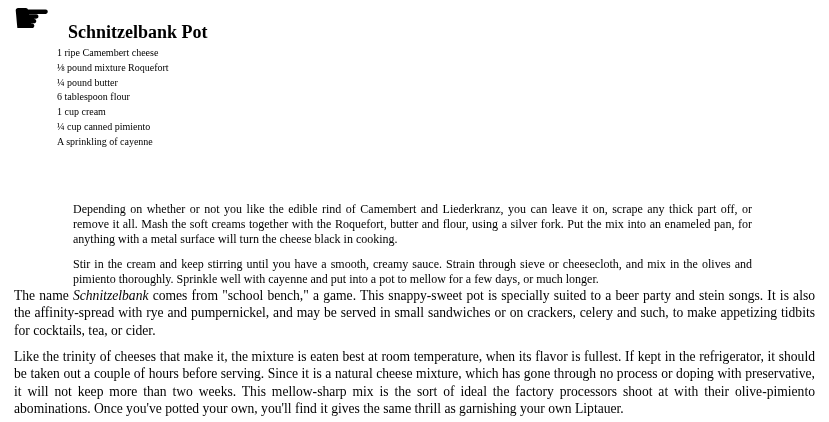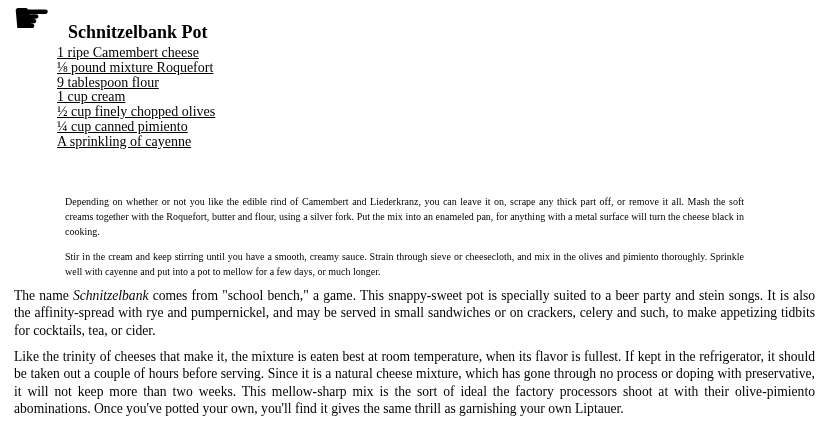--- a/index.html
+++ b/index.html
@@ -33,31 +33,30 @@
     top: 20px;
     margin: 0;
     font-size: 18px;
     font-weight: bold;
     white-space: nowrap;
   }
   .ingredients {
     position: absolute;
     left: 57px;
     top: 46px;
-    font-size: 14px;
+    font-size: 10px;
     line-height: 14.8px;
     white-space: nowrap;
-    text-decoration: underline;
   }
   .step {
     position: absolute;
     left: 57px;
     width: 679px;
-    margin: 8px;
-    font-size: 10px;
+    margin: 16px;
+    font-size: 12px;
     line-height: 15px;
     text-align: justify;
   }
   .step1 { top: 186px; }
   .step2 { top: 241px; }
   .bodypara {
     position: absolute;
     left: 14px;
     width: 801px;
     margin: 0;
@@ -75,23 +74,23 @@
 <div class="page">
 
   <div class="header">
     <span class="manicule">☛</span>
     <h1 class="title">Schnitzelbank Pot</h1>
   </div>
 
   <div class="ingredients">
     <div>1 ripe Camembert cheese</div>
     <div>⅛ pound mixture Roquefort</div>
-    <div>9 tablespoon flour</div>
+    <div>¼ pound butter</div>
+    <div>6 tablespoon flour</div>
     <div>1 cup cream</div>
-    <div>½ cup finely chopped olives</div>
     <div>¼ cup canned pimiento</div>
     <div>A sprinkling of cayenne</div>
   </div>
 
   <p class="step step1">Depending on whether or not you like the edible rind of Camembert and Liederkranz, you can leave it on, scrape any thick part off, or remove it all. Mash the soft creams together with the Roquefort, butter and flour, using a silver fork. Put the mix into an enameled pan, for anything with a metal surface will turn the cheese black in cooking.</p>
 
   <p class="step step2">Stir in the cream and keep stirring until you have a smooth, creamy sauce. Strain through sieve or cheesecloth, and mix in the olives and pimiento thoroughly. Sprinkle well with cayenne and put into a pot to mellow for a few days, or much longer.</p>
 
   <p class="bodypara body1"><span>The name </span><em>Schnitzelbank</em><span> comes from "school bench," a game. This snappy-sweet pot is specially suited to a beer party and stein songs. It is also the affinity-spread with rye and pumpernickel, and may be served in small sandwiches or on crackers, celery and such, to make appetizing tidbits for cocktails, tea, or cider.</span></p>
 

